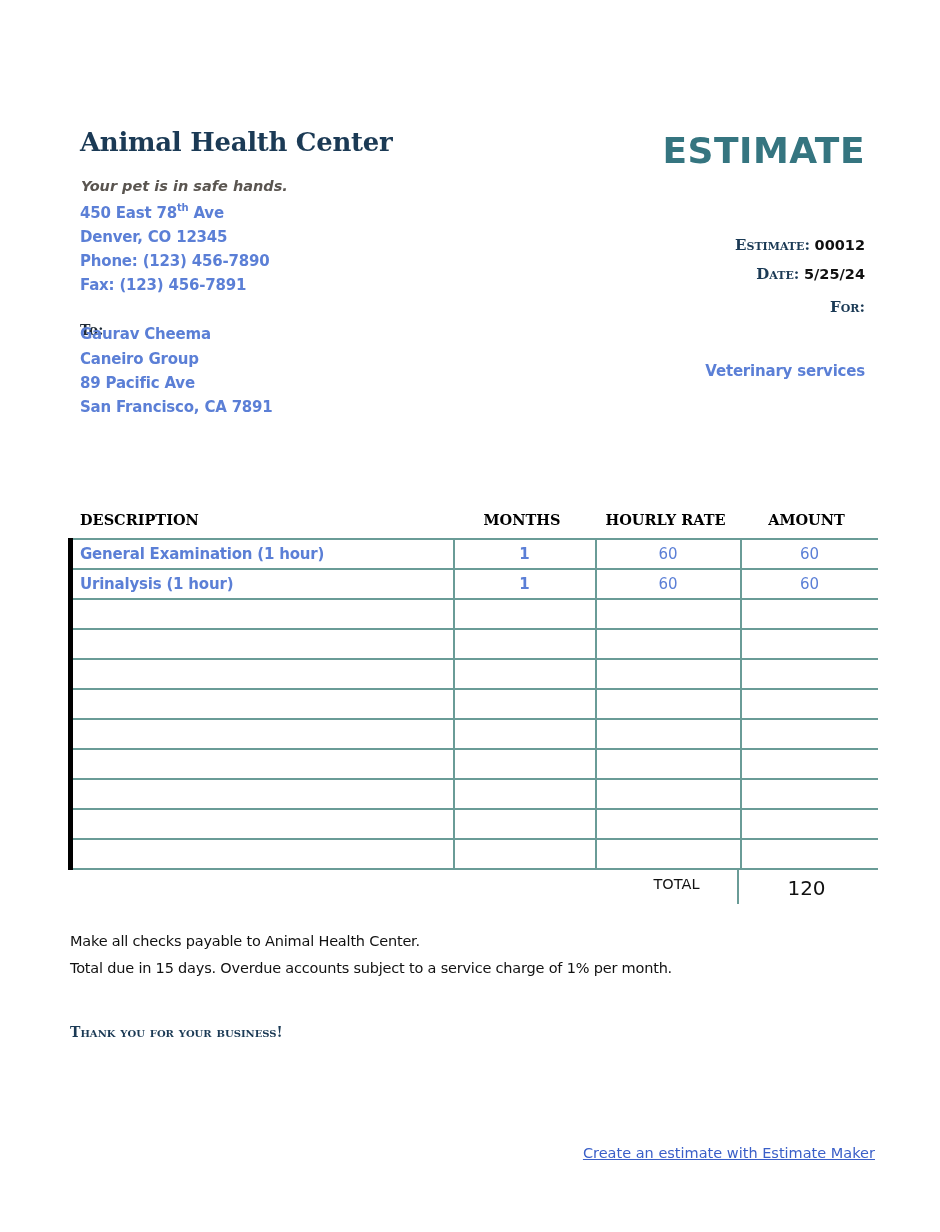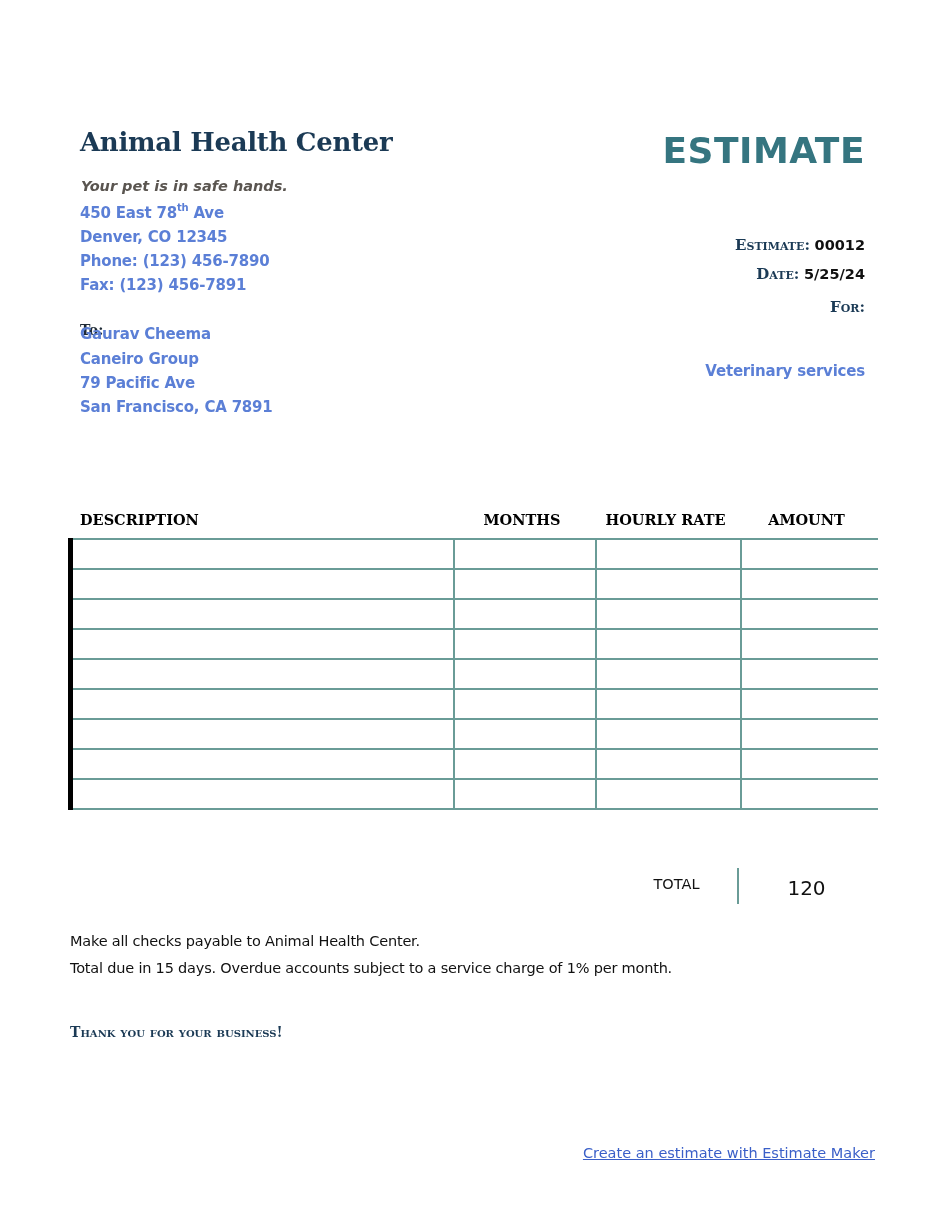--- a/index.html
+++ b/index.html
@@ -114,21 +114,21 @@
 <div class="abs tagline">Your pet is in safe hands.</div>
 
 <div class="abs addr" style="top:202px;"><span>450 East 78</span><sup>th</sup><span> Ave</span></div>
 <div class="abs addr" style="top:228px;">Denver, CO 12345</div>
 <div class="abs addr" style="top:252px;">Phone: (123) 456-7890</div>
 <div class="abs addr" style="top:276px;">Fax: (123) 456-7891</div>
 
 <div class="abs to-label">To:</div>
 <div class="abs addr" style="top:325px;">Gaurav Cheema</div>
 <div class="abs addr" style="top:350px;">Caneiro Group</div>
-<div class="abs addr" style="top:374px;">79 Pacific Ave</div>
+<div class="abs addr" style="top:374px;">89 Pacific Ave</div>
 <div class="abs addr" style="top:398px;">San Francisco, CA 7891</div>
 
 <div class="abs title-estimate">ESTIMATE</div>
 
 <div class="abs meta-row" style="top:236px;">
   <span class="meta-label">Estimate:</span>
   <span class="meta-value">00012</span>
 </div>
 <div class="abs meta-row" style="top:265px;">
   <span class="meta-label">Date:</span>
@@ -140,20 +140,32 @@
 <div class="abs for-value">Veterinary services</div>
 
 <div class="abs th th-desc">DESCRIPTION</div>
 <div class="abs th th-months">MONTHS</div>
 <div class="abs th th-rate">HOURLY RATE</div>
 <div class="abs th th-amount">AMOUNT</div>
 
 <table class="items-table">
   <tbody>
     <tr>
+      <td class="c-desc">General Examination (1 hour)</td>
+      <td class="c-months">1</td>
+      <td class="c-rate">60</td>
+      <td class="c-amount">60</td>
+    </tr>
+    <tr>
+      <td class="c-desc">Urinalysis (1 hour)</td>
+      <td class="c-months">1</td>
+      <td class="c-rate">60</td>
+      <td class="c-amount">60</td>
+    </tr>
+    <tr>
       <td class="c-desc"></td>
       <td class="c-months"></td>
       <td class="c-rate"></td>
       <td class="c-amount"></td>
     </tr>
     <tr>
       <td class="c-desc"></td>
       <td class="c-months"></td>
       <td class="c-rate"></td>
       <td class="c-amount"></td>

